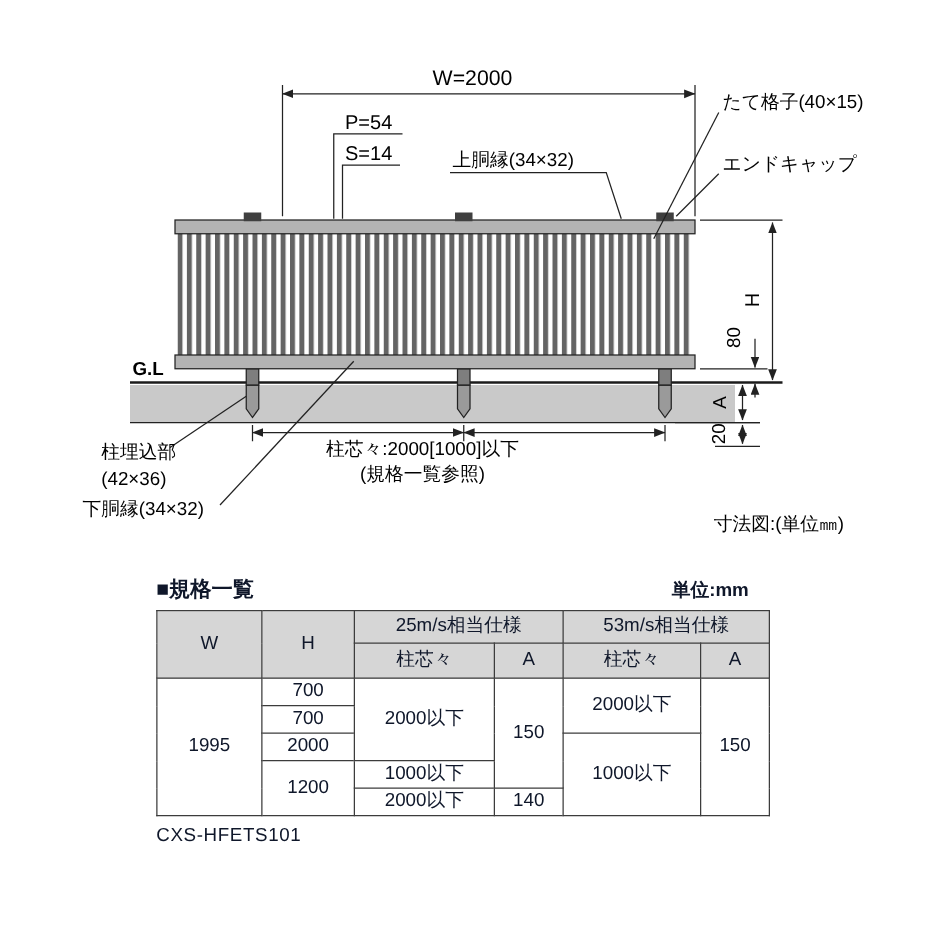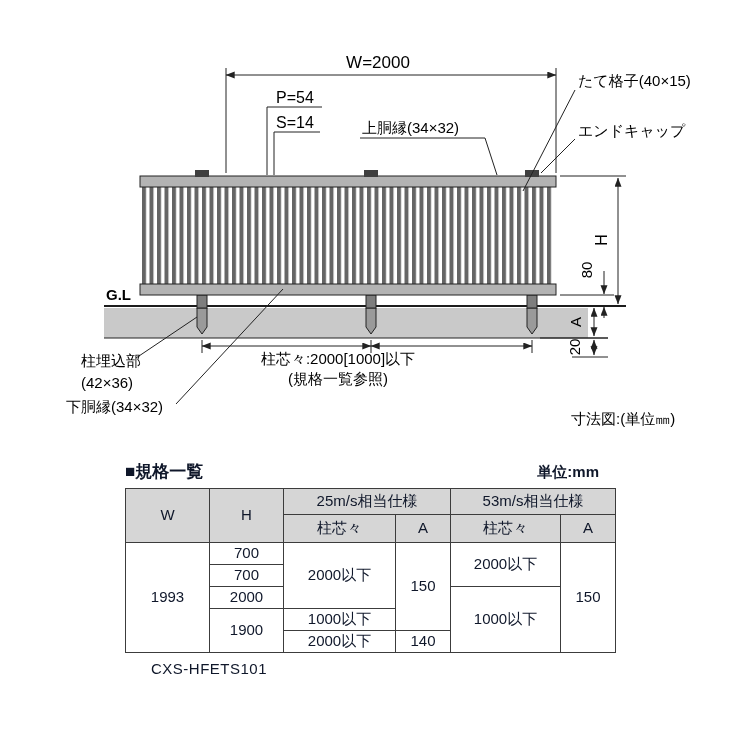--- a/index.html
+++ b/index.html
@@ -17,21 +17,21 @@
   .table-head{position:relative;height:30px;}
   .tbl-title{position:absolute;left:0;top:2px;font-size:17px;font-weight:700;}
   .tbl-unit{position:absolute;right:18px;top:5px;font-size:15px;font-weight:700;}
   table.spec{border-collapse:collapse;table-layout:fixed;width:490px;}
   table.spec th,table.spec td{
     border:1px solid #3c3c3c;text-align:center;vertical-align:middle;
     font-size:15px;font-weight:400;padding:0;line-height:1.1;
   }
   table.spec th{background:#d6d6d6;font-weight:400;}
   tr.hr1{height:26px;} tr.hr2{height:28px;} tr.dr{height:22px;}
-  .model-code{margin-top:7px;font-size:15px;letter-spacing:0.5px;margin-left:26px;}
+  .model-code{margin-top:7px;font-size:15px;letter-spacing:0.5px;}
 </style>
 </head>
 <body>
 
 <div class="page">
 
   <svg width="740" height="450" viewBox="0 0 740 450">
     <defs>
       <pattern id="slats" patternUnits="userSpaceOnUse" x="116" y="0" width="7.5" height="8">
         <rect width="4" height="8" fill="#646464"></rect>
@@ -173,36 +173,36 @@
           <th colspan="2">25m/s相当仕様</th>
           <th colspan="2">53m/s相当仕様</th>
         </tr>
         <tr class="hr2">
           <th>柱芯々</th>
           <th>A</th>
           <th>柱芯々</th>
           <th>A</th>
         </tr>
         <tr class="dr">
-          <td rowspan="5">1993</td>
+          <td rowspan="5">1995</td>
           <td>700</td>
           <td rowspan="3">2000以下</td>
           <td rowspan="4">150</td>
           <td rowspan="2">2000以下</td>
           <td rowspan="5">150</td>
         </tr>
         <tr class="dr">
           <td>700</td>
         </tr>
         <tr class="dr">
           <td>2000</td>
           <td rowspan="3">1000以下</td>
         </tr>
         <tr class="dr">
-          <td rowspan="2">1900</td>
+          <td rowspan="2">1200</td>
           <td>1000以下</td>
         </tr>
         <tr class="dr">
           <td>2000以下</td>
           <td>140</td>
         </tr>
       </tbody>
     </table>
     <div class="model-code">CXS-HFETS101</div>
   </div>

